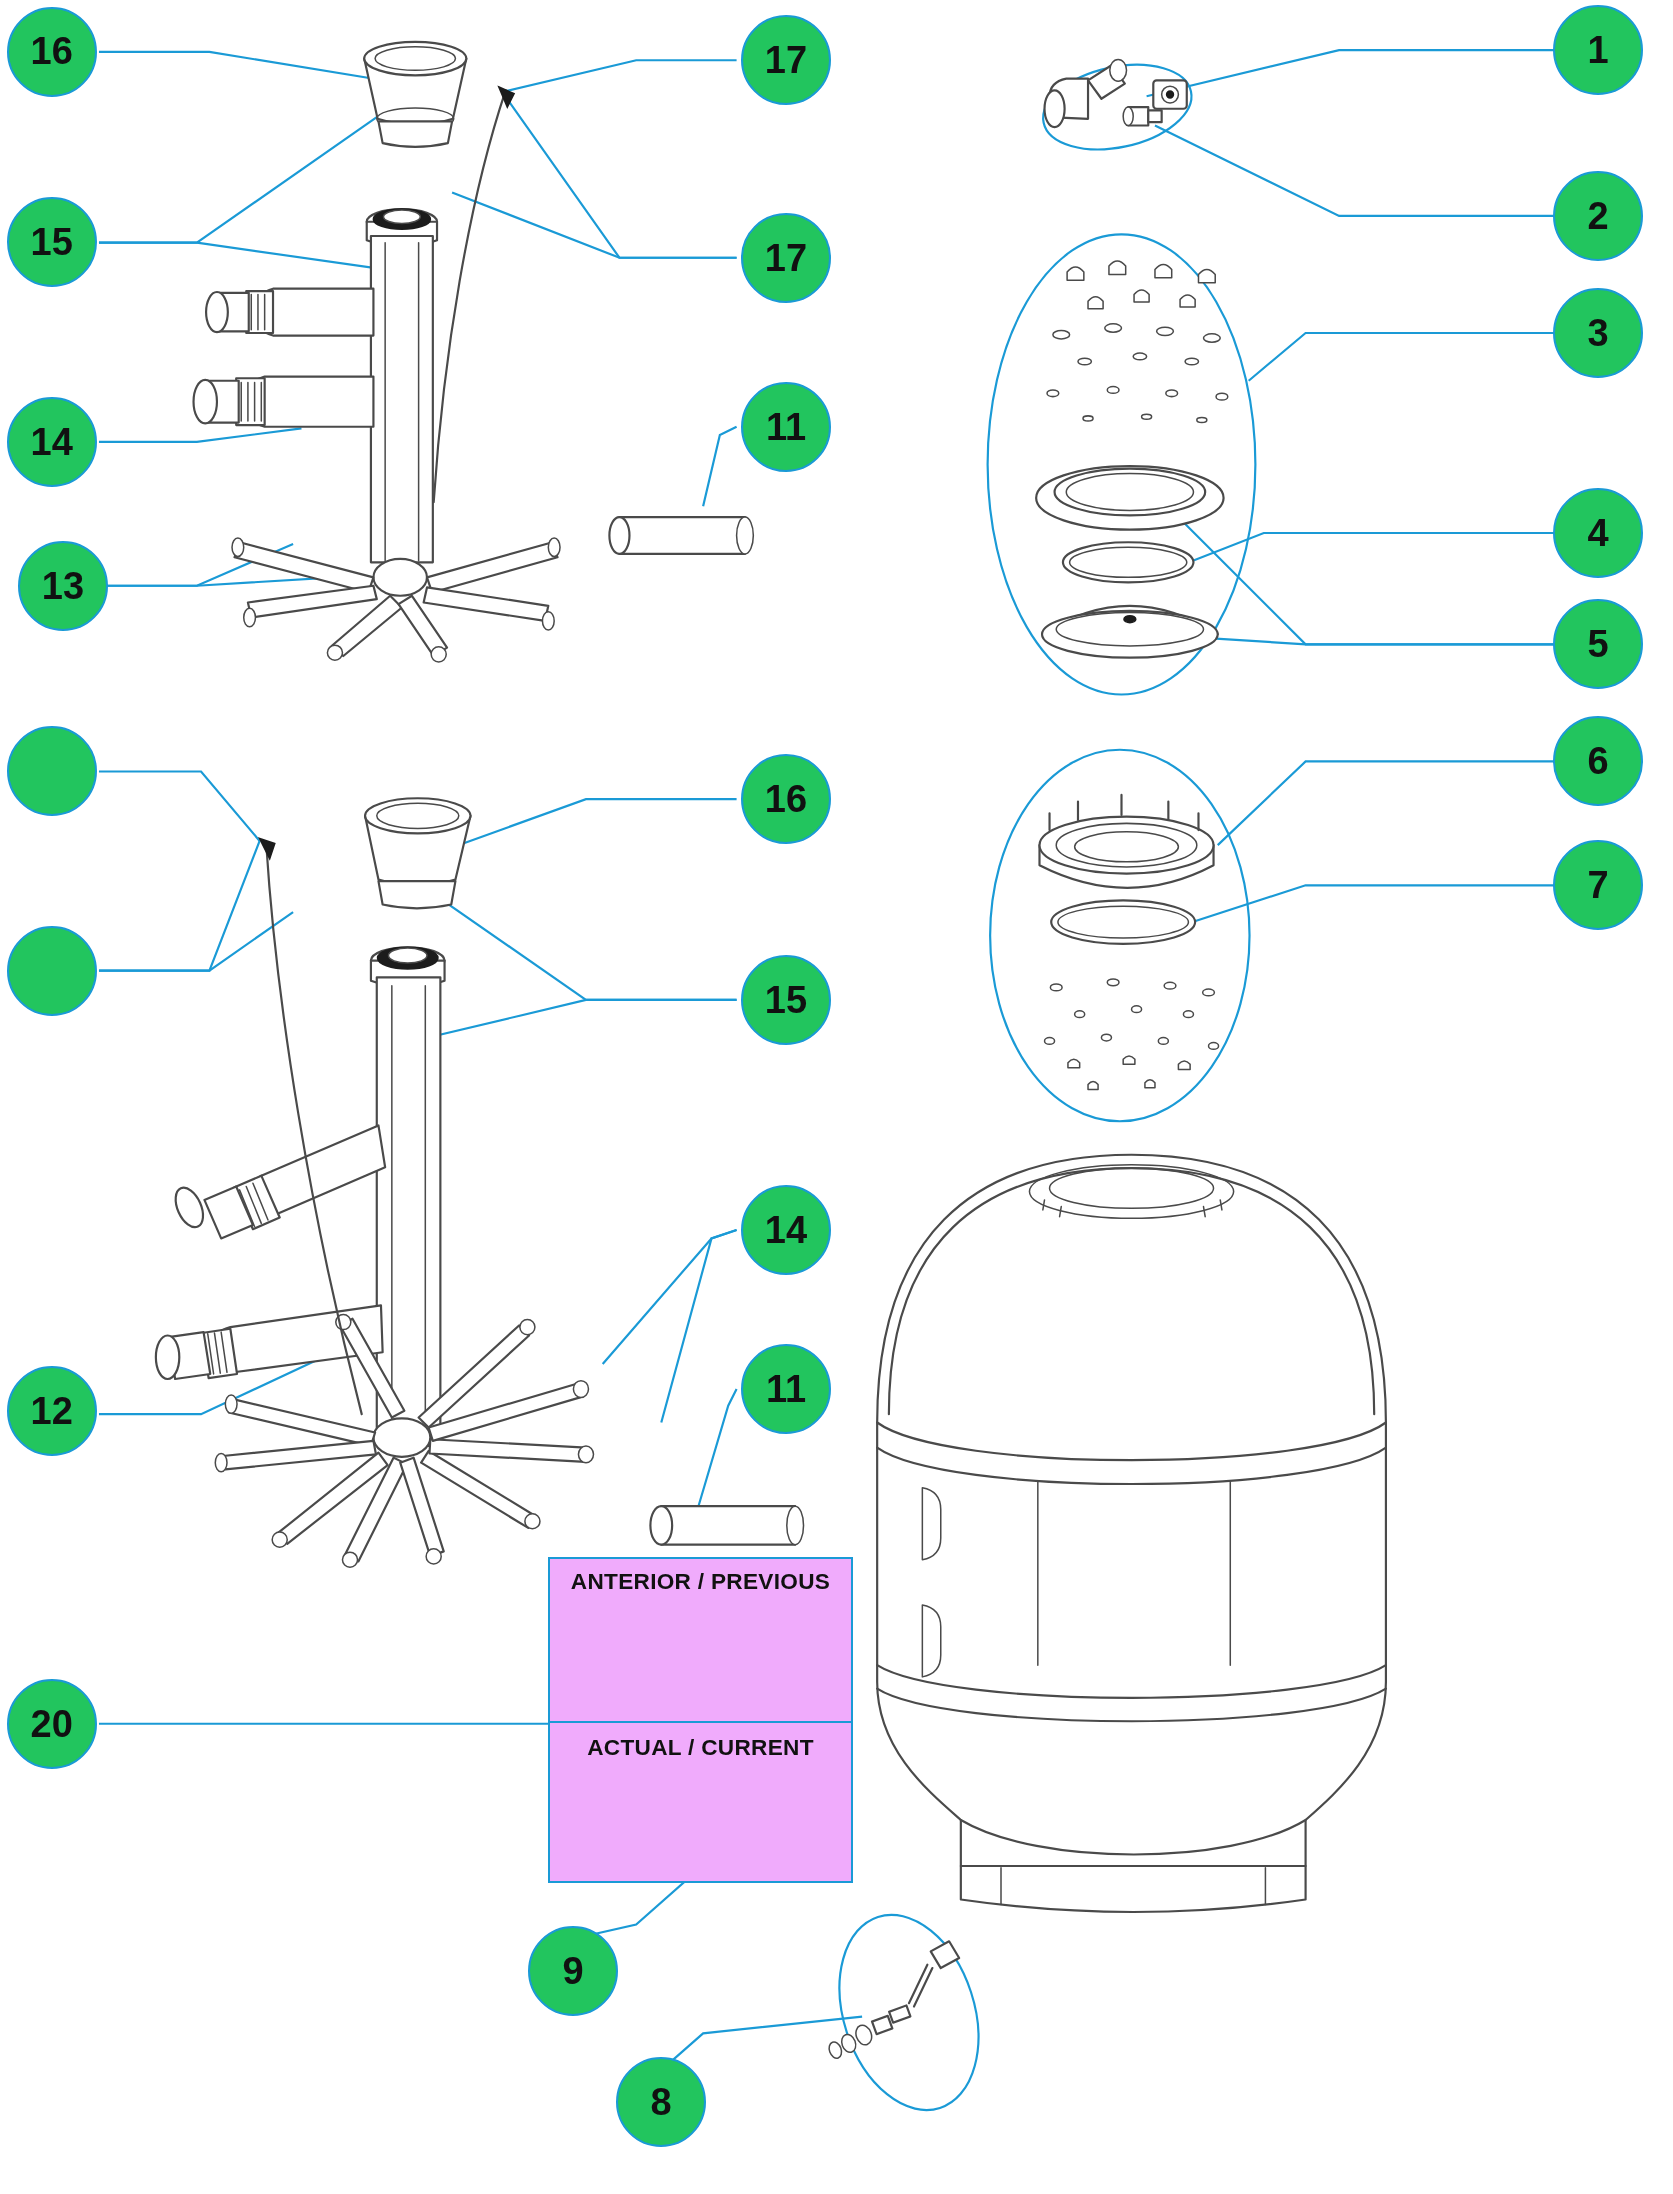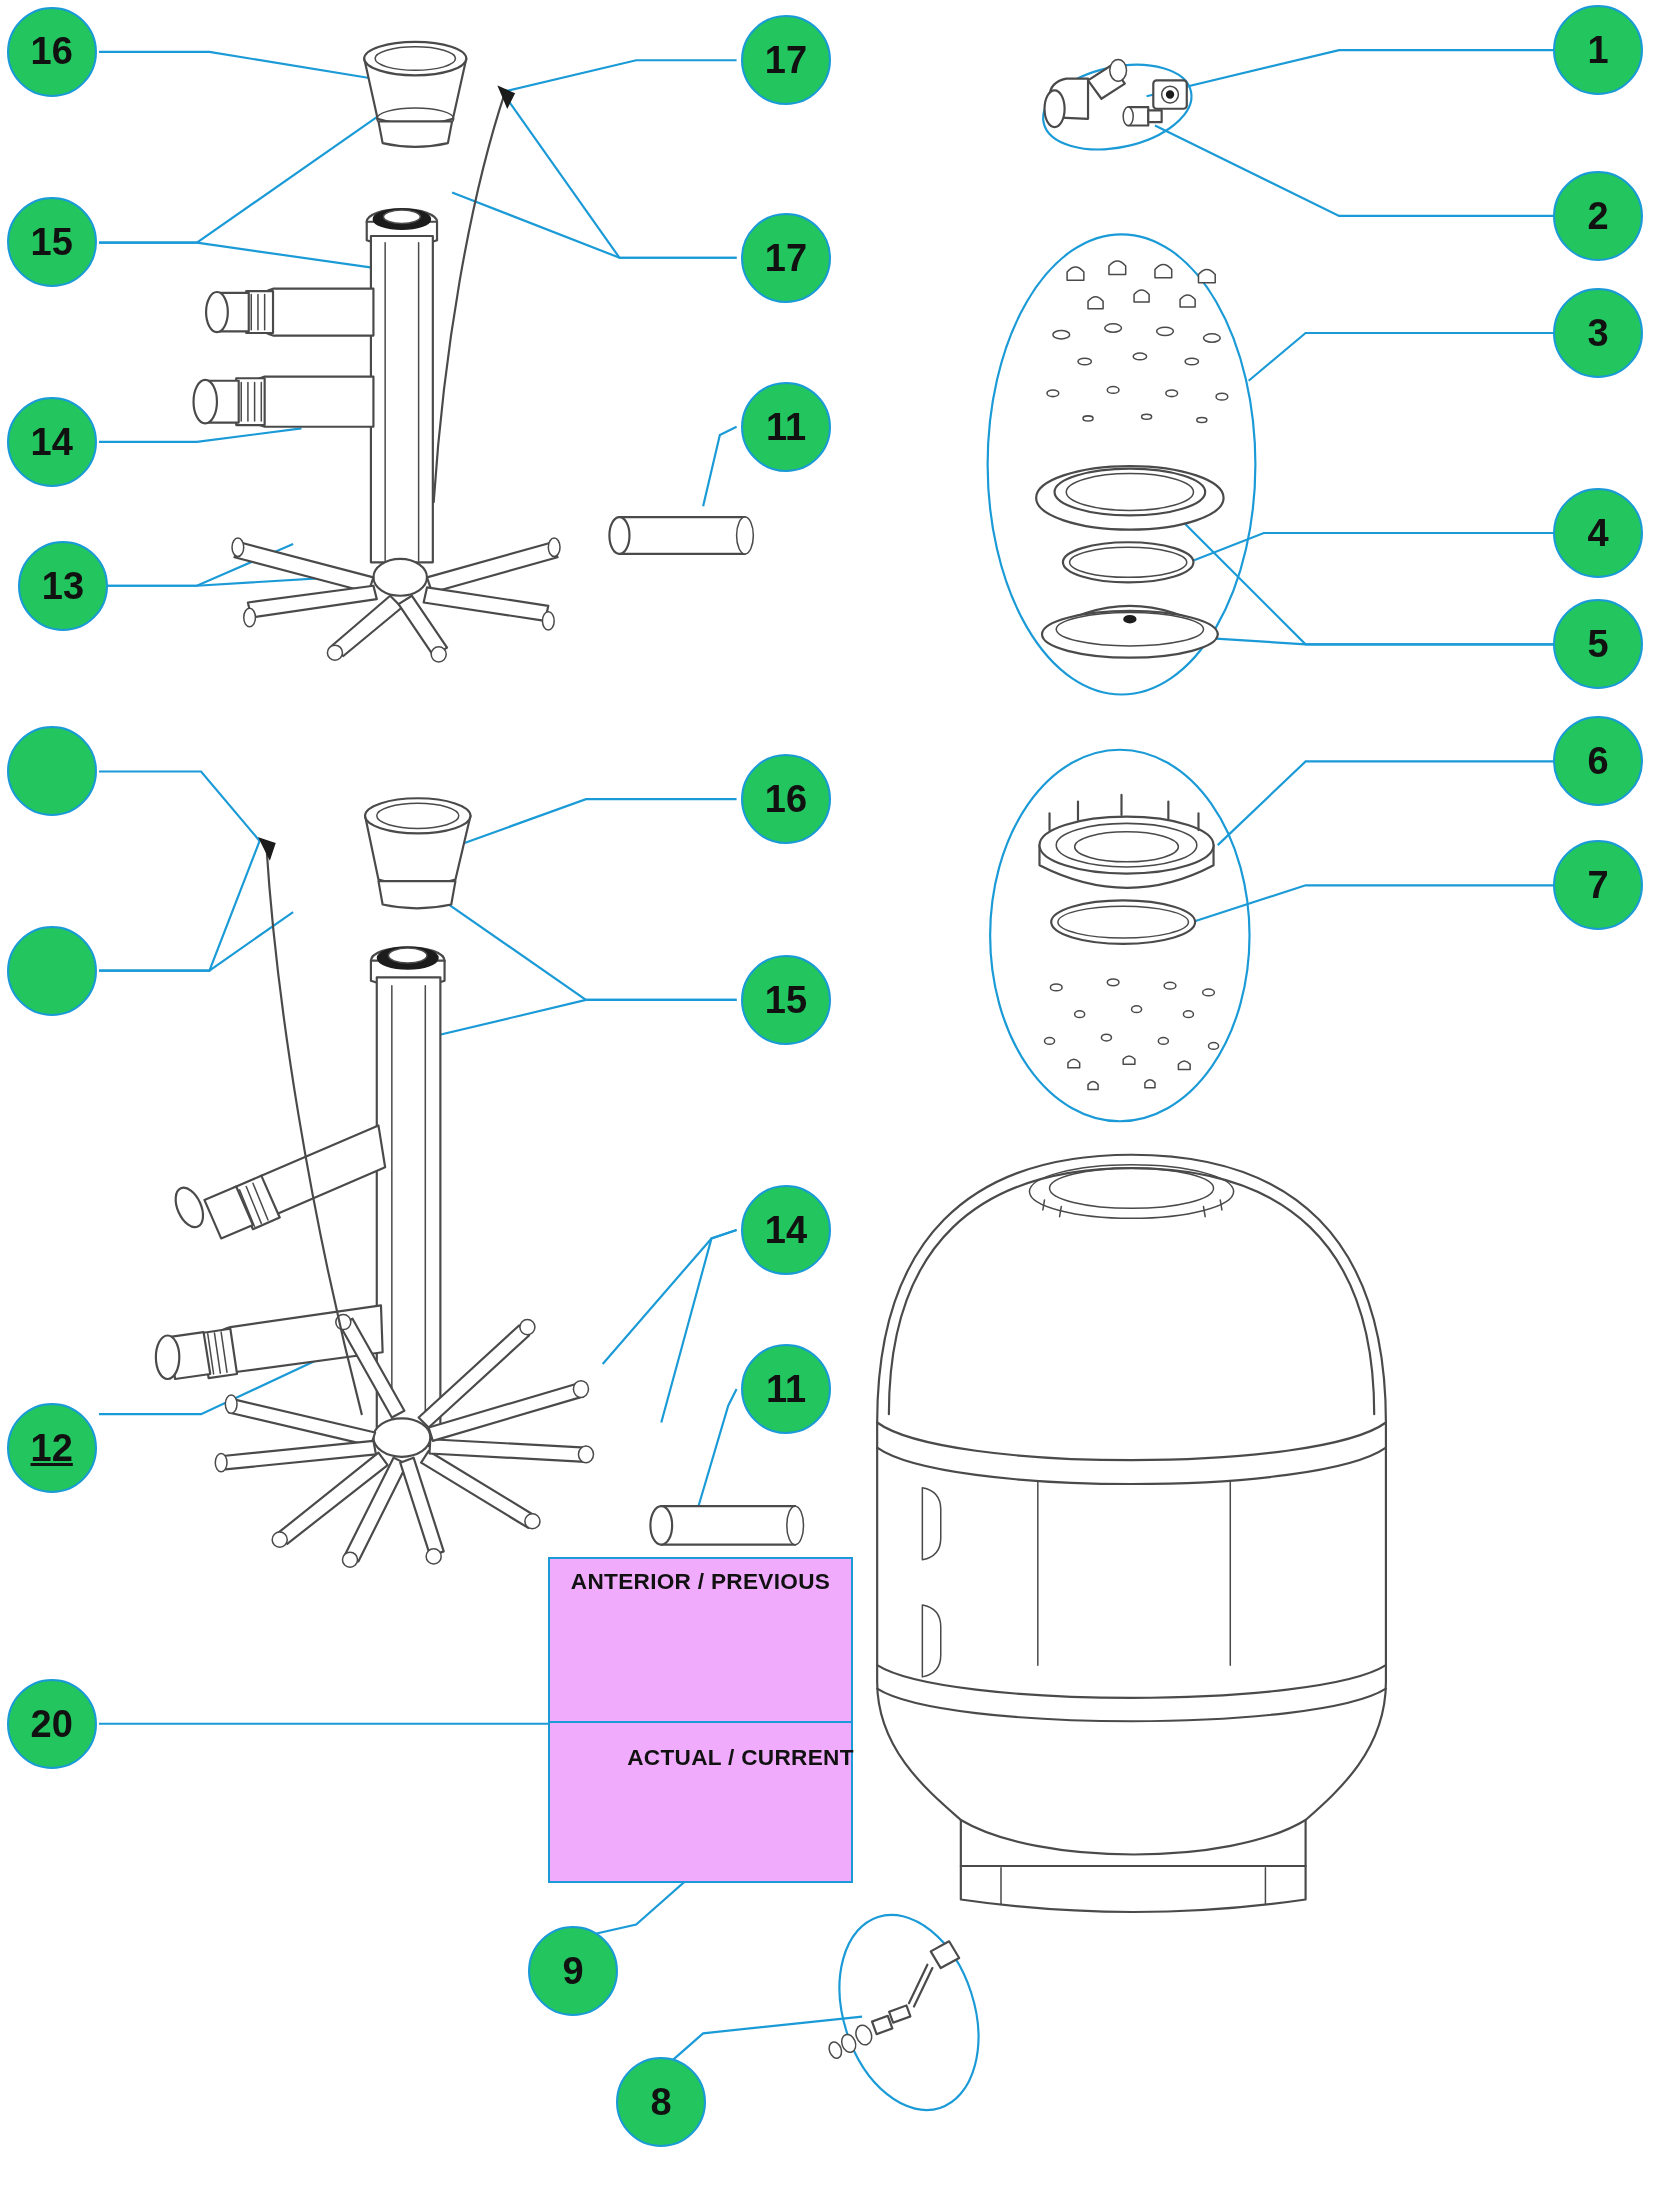--- a/index.html
+++ b/index.html
@@ -416,21 +416,21 @@
         <ellipse class="fillwT" cx="1032" cy="2432" rx="9" ry="12" transform="rotate(-20 1032 2432)"></ellipse>
         <ellipse class="fillwT" cx="1014" cy="2442" rx="8" ry="11" transform="rotate(-20 1014 2442)"></ellipse>
         <ellipse class="fillwT" cx="998" cy="2450" rx="7" ry="10" transform="rotate(-20 998 2450)"></ellipse>
       </g>
     </g>
   </svg>
 
   <div class="legend-box" style="left:548px; top:1557px; width:305px; height:326px;">
     <div class="legend-title">ANTERIOR / PREVIOUS</div>
     <div class="legend-divider" style="top:162px;"></div>
-    <div class="legend-title" style="position:absolute; left:0; top:176px; width:100%;margin-left:40px;">ACTUAL / CURRENT</div>
+    <div class="legend-title" style="position:absolute; left:0; top:166px; width:100%;">ACTUAL / CURRENT</div>
   </div>
 
   <div class="callout" style="left:6.7px;  top:6.7px;   width:90px; height:90px;">
       <span>16</span>
     </div>
   <div class="callout" style="left:741px; top:15px;  width:90px; height:90px;">
       <span>17</span>
     </div>
   <div class="callout" style="left:1553px; top:5px;  width:90px; height:90px;">
       <span>1</span>
@@ -479,21 +479,21 @@
     </div>
   <div class="callout" style="left:741px; top:955px; width:90px; height:90px;">
       <span>15</span>
     </div>
   <div class="callout" style="left:741px; top:1185px; width:90px; height:90px;">
       <span>14</span>
     </div>
   <div class="callout" style="left:741px; top:1344px; width:90px; height:90px;">
       <span>11</span>
     </div>
-  <div class="callout" style="left:6.7px; top:1403px; width:90px; height:90px;text-decoration:underline;">
+  <div class="callout" style="left:6.7px; top:1366px; width:90px; height:90px;">
       <span>12</span>
     </div>
   <div class="callout" style="left:6.7px; top:1679px; width:90px; height:90px;">
       <span>20</span>
     </div>
   <div class="callout" style="left:528px; top:1926px; width:90px; height:90px;">
       <span>9</span>
     </div>
   <div class="callout" style="left:616px; top:2057px; width:90px; height:90px;">
       <span>8</span>

